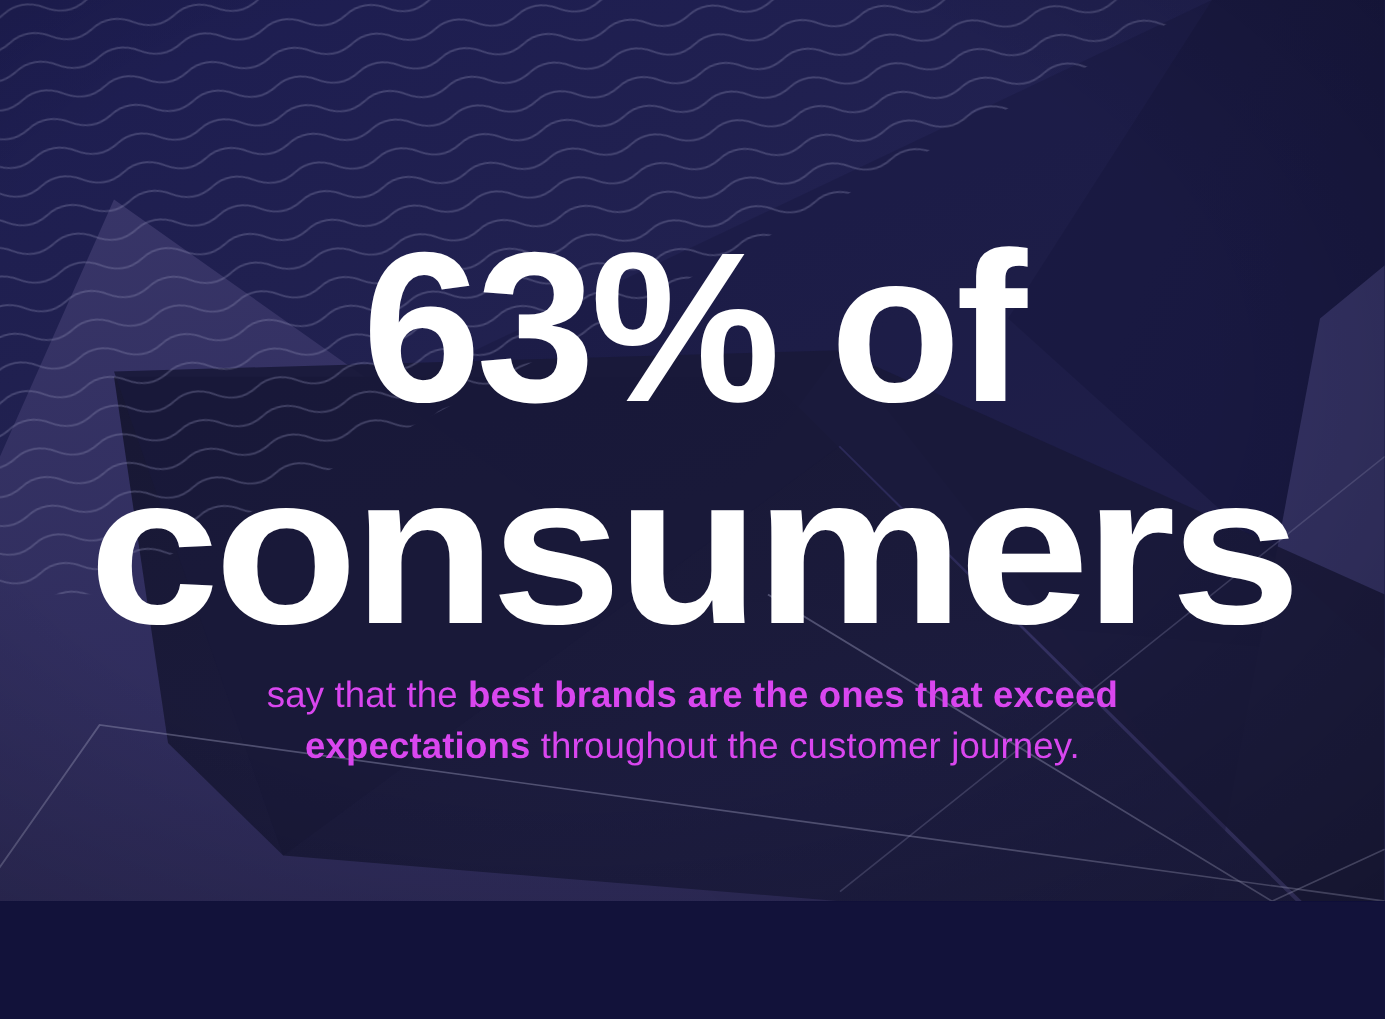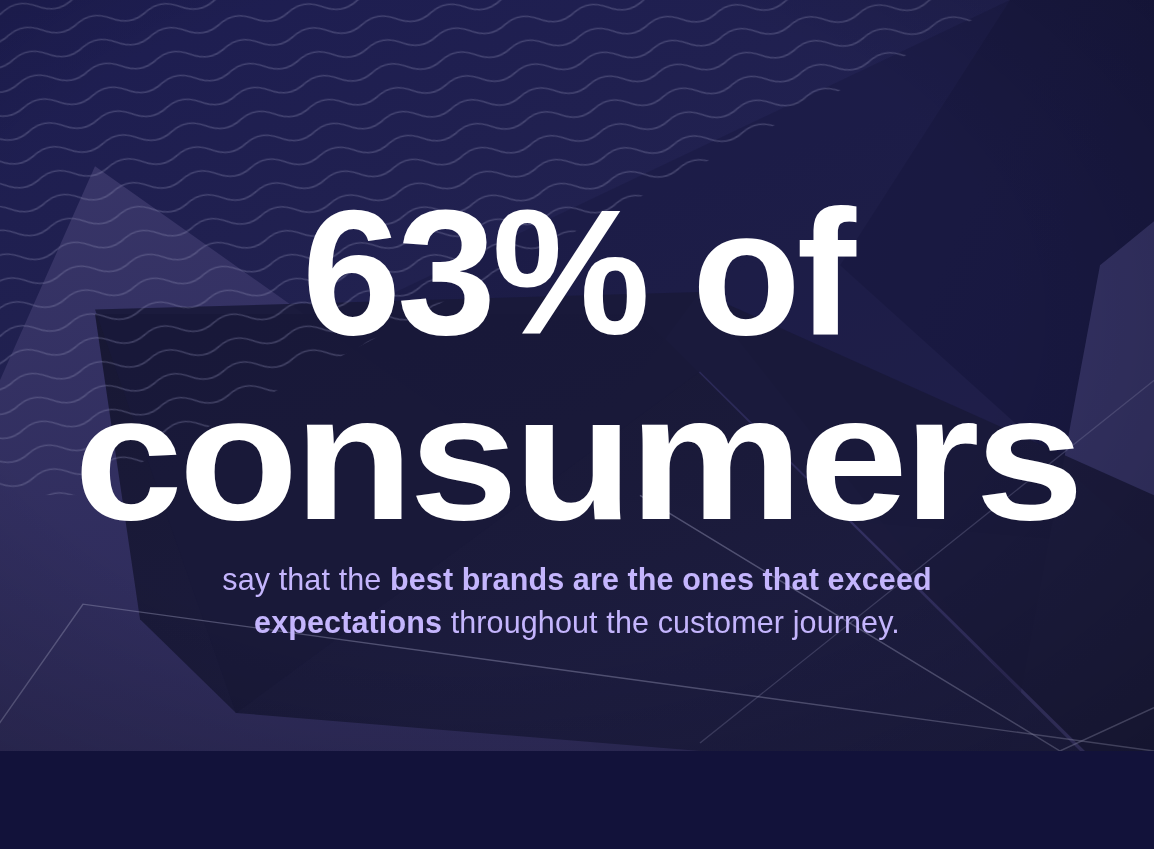--- a/index.html
+++ b/index.html
@@ -54,21 +54,21 @@
   }
 
   
   #subtitle-block {
     position: absolute;
     top: 558px;
     left: 50%;
     transform: translateX(-50%);
     width: 810px;
     text-align: center;
-    color: #c4b5fd;
+    color: #d946ef;
     font-family: "Liberation Sans", sans-serif;
     font-size: 30.5px;
     font-weight: 300;
     line-height: 43px;
     letter-spacing: 0.004em;
   }
   #subtitle-block .em {
     font-weight: bold;
   }
   #attribution {

